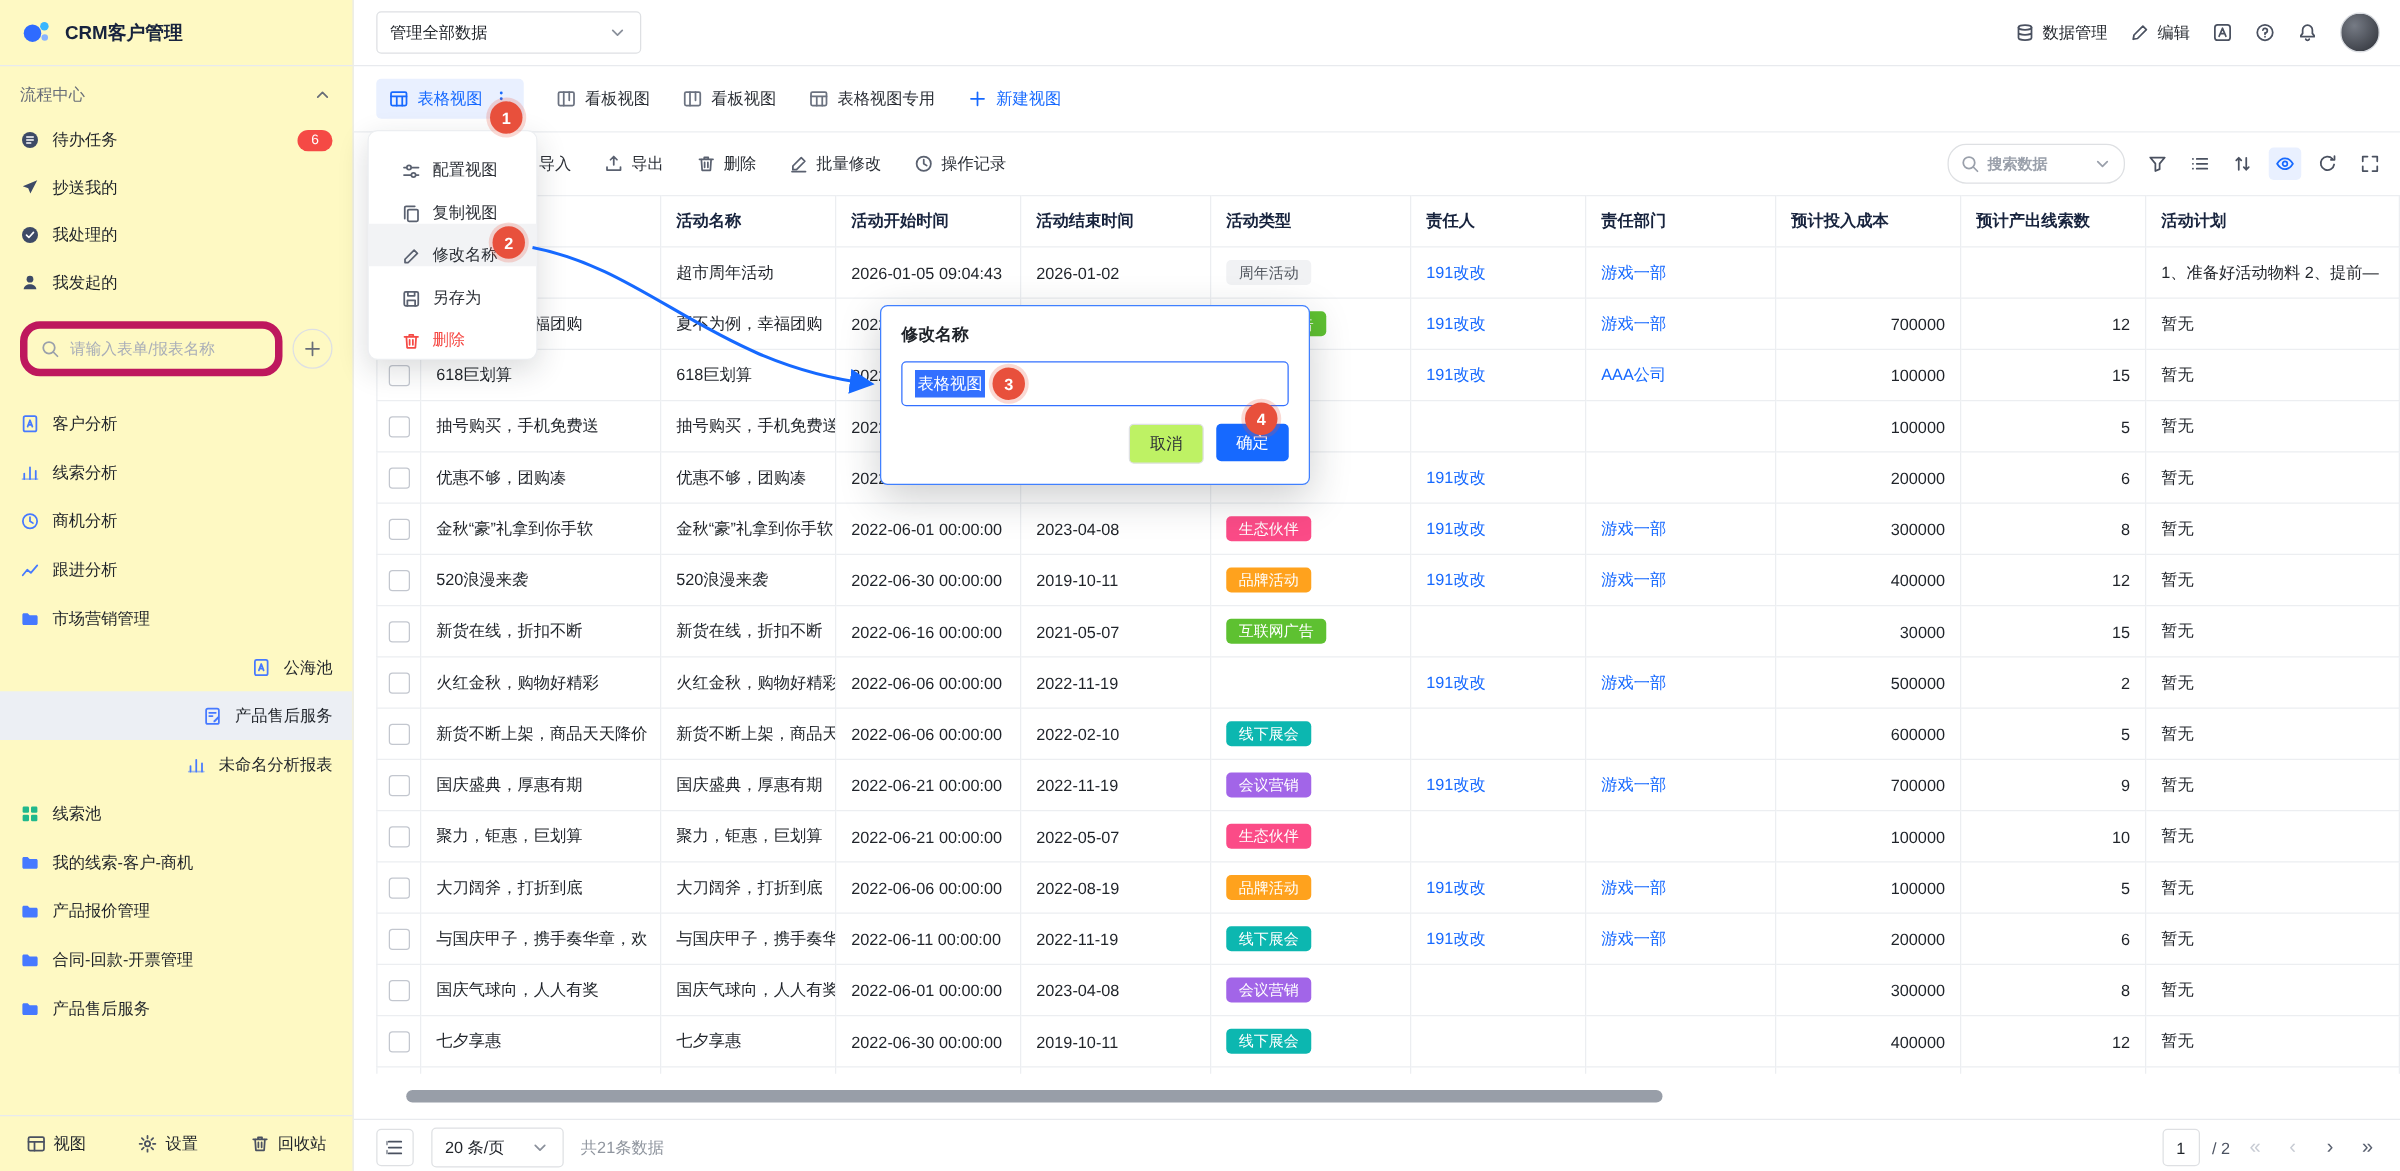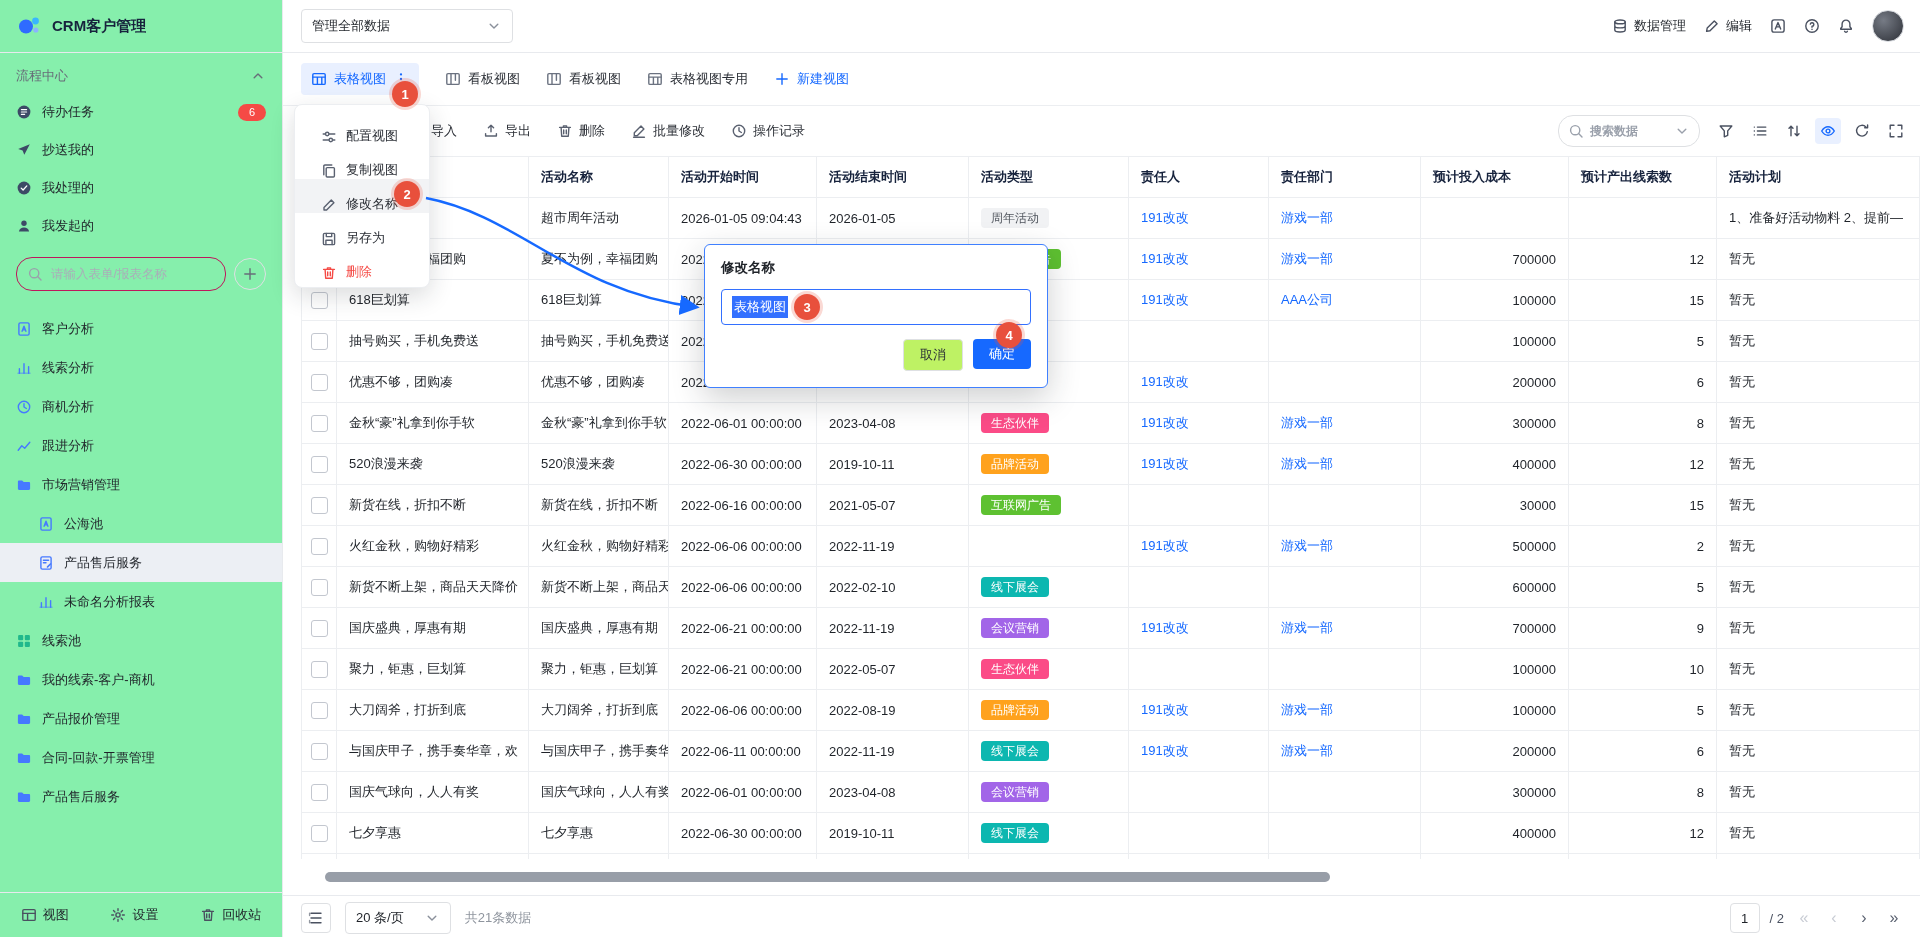--- a/index.html
+++ b/index.html
@@ -3,36 +3,36 @@
 <meta charset="utf-8">
 <style>
   html,body{margin:0;padding:0;}
   body{width:1920px;height:937px;overflow:hidden;position:relative;background:#fff;
        font-family:"Liberation Sans",sans-serif;font-size:13px;color:#1f2329;}
   .app{display:flex;width:1920px;height:937px;}
   .ic{display:inline-flex;align-items:center;justify-content:center;flex:none;}
   .ic svg{display:block;}
 
   
-  .sidebar{width:282px;flex:none;border-right:1px solid #e8eaee;display:flex;flex-direction:column;background:#86efac;}
+  .sidebar{width:282px;flex:none;border-right:1px solid #e8eaee;display:flex;flex-direction:column;background:#fef9c3;}
   .sb-header{height:52px;flex:none;display:flex;align-items:center;gap:10px;padding:0 16px;border-bottom:1px solid #e8eaee;}
   .sb-title{font-size:15px;font-weight:bold;color:#17233d;}
   .sb-section{height:34px;display:flex;align-items:center;justify-content:space-between;padding:6px 16px 0;color:#676d78;}
   .proc-item{height:38px;display:flex;align-items:center;gap:10px;padding:0 16px;cursor:pointer;}
   .proc-item .ic{color:#3d4a66;}
   .cnt-badge{margin-left:auto;background:#f54a45;color:#fff;font-size:11px;min-width:18px;height:17px;
        border-radius:9px;display:flex;align-items:center;justify-content:center;padding:0 5px;}
   .sb-search{display:flex;gap:8px;padding:12px 16px 10px;align-items:center;}
-  .sb-search .box{flex:1;height:32px;border:1px solid #be185d;border-radius:16px;display:flex;align-items:center;gap:6px;padding:0 10px;color:#9aa0ab;}
+  .sb-search .box{flex:1;height:32px;border:6px solid #be185d;border-radius:16px;display:flex;align-items:center;gap:6px;padding:0 10px;color:#9aa0ab;}
   .sb-search input{border:none;outline:none;width:100%;font-size:12.5px;color:#1f2329;font-family:inherit;background:transparent;}
   .sb-search input::placeholder{color:#a9aeb8;}
   .sb-plus{width:30px;height:30px;flex:none;border:1px solid #dee0e3;border-radius:50%;display:flex;align-items:center;justify-content:center;color:#676d78;cursor:pointer;}
   .sb-menu{flex:1;overflow:hidden;padding-top:8px;}
   .menu-item{height:39px;display:flex;align-items:center;gap:10px;padding:0 16px;cursor:pointer;color:#1f2329;}
-  .menu-item.ind{padding-left:38px;}
+  .menu-item.ind{padding-left:38px;justify-content:flex-end;}
   .menu-item.active{background:#eceff4;}
   .menu-item .ic{color:#4679ff;}
   .sb-footer{height:44px;flex:none;border-top:1px solid #e8eaee;display:flex;align-items:center;justify-content:space-around;}
   .fitem{display:flex;align-items:center;gap:6px;cursor:pointer;}
   .fitem .ic{color:#4a5160;}
 
   
   .main{flex:1;min-width:0;display:flex;flex-direction:column;}
   .topbar{height:52px;flex:none;display:flex;align-items:center;padding:0 16px 0 18px;border-bottom:1px solid #e8eaee;}
   .scope-select{height:32px;width:190px;border:1px solid #dee0e3;border-radius:4px;display:flex;align-items:center;justify-content:space-between;padding:0 10px;cursor:pointer;color:#1f2329;}
@@ -561,21 +561,21 @@
         <div class="cell">活动计划</div>
       </div>
       <div id="tbody">
           <div class="tgrid tr">
             <div class="cell">
               <span class="checkbox"></span>
             </div>
             <div class="cell">超市周年活动</div>
             <div class="cell">超市周年活动</div>
             <div class="cell">2026-01-05 09:04:43</div>
-            <div class="cell">2026-01-05</div>
+            <div class="cell">2026-01-02</div>
             <div class="cell">
               <span class="tag" style="background:#f1f2f4;color:#51565e">周年活动</span>
             </div>
             <div class="cell">
               <span class="link">191改改</span>
             </div>
             <div class="cell">
               <span class="link">游戏一部</span>
             </div>
             <div class="cell num"></div>

